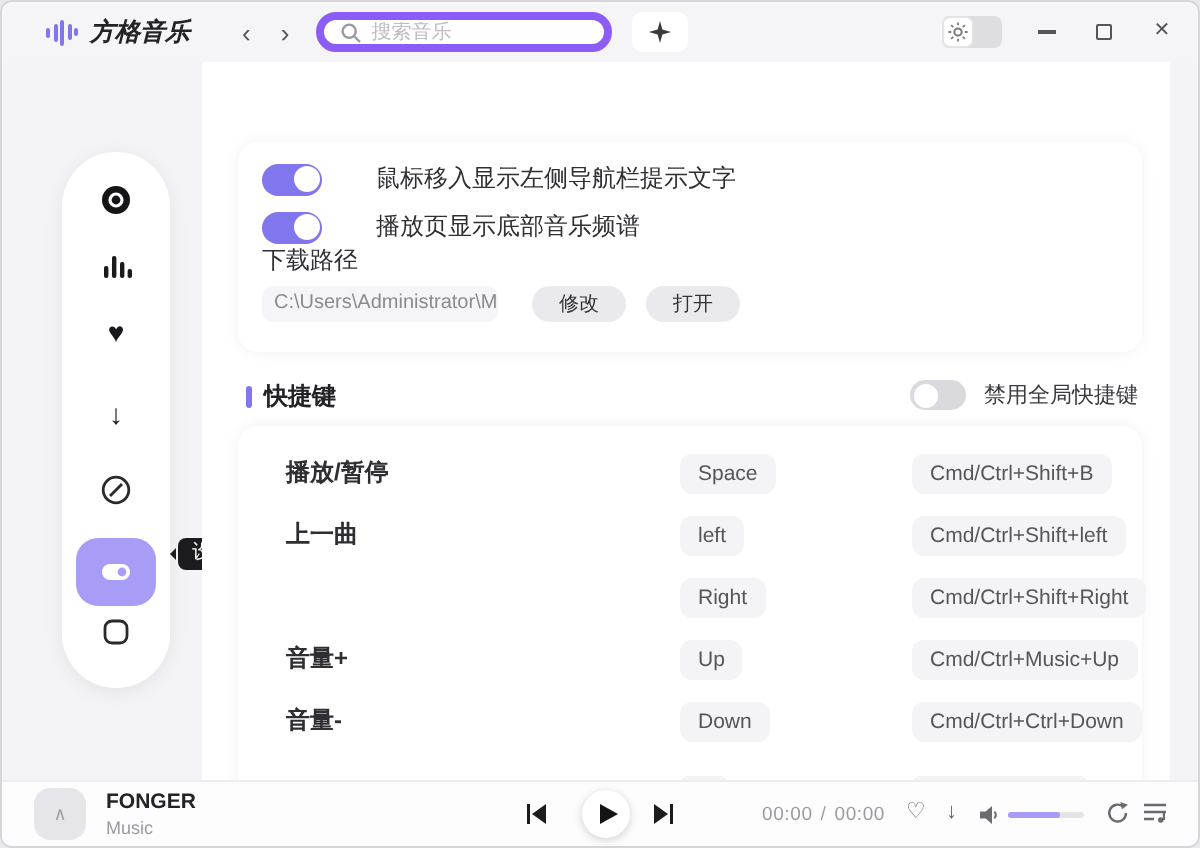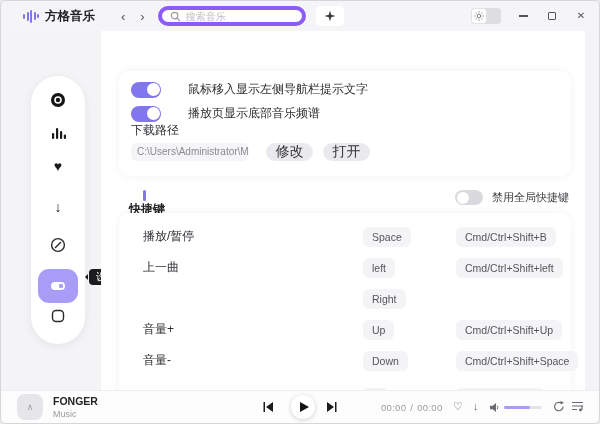--- a/index.html
+++ b/index.html
@@ -14,21 +14,21 @@
   }
 
   
   .topbar{position:absolute;left:0;top:0;right:0;height:30px;display:flex;align-items:center;background:#f5f5f7;}
   .logo{display:flex;align-items:center;margin-left:22px;}
   .logo-bars{display:flex;align-items:center;gap:1.5px;height:14px;}
   .logo-bars i{display:block;width:2px;border-radius:1px;background:var(--accent);}
   .logo-bars i:nth-child(1){height:5px}.logo-bars i:nth-child(2){height:9px}
   .logo-bars i:nth-child(3){height:13px}.logo-bars i:nth-child(4){height:8px}
   .logo-bars i:nth-child(5){height:4px}
-  .app-name{margin-left:6px;font-size:12.5px;font-weight:bold;color:#232327;}
+  .app-name{margin-left:6px;font-size:12.5px;font-weight:bold;color:#232327;font-style:italic;}
   .navchevrons{display:flex;gap:15px;margin-left:26px;color:#55555a;font-size:13px;line-height:13px;}
   .navchevrons span{cursor:pointer;}
   .searchbox{display:flex;align-items:center;margin-left:13px;width:148px;height:20px;background:#fff;border:4px solid #8b5cf6;border-radius:10px;padding:0 8px;}
   .searchbox svg{flex:0 0 auto;}
   .searchbox input{border:none;outline:none;width:100%;margin-left:5px;font-size:10px;color:#55555a;background:transparent;}
   .searchbox input::placeholder{color:#bcbcc2;}
   .sparkle-btn{margin-left:10px;width:28px;height:20px;background:#fff;border-radius:5px;display:flex;align-items:center;justify-content:center;cursor:pointer;}
   .top-spacer{flex:1;}
   .theme-toggle{position:relative;width:30px;height:16px;background:#dedee2;border-radius:4px;margin-right:16px;cursor:pointer;}
   .theme-knob{position:absolute;left:0;top:0;width:16px;height:16px;background:#fff;border:1px solid #e3e3e6;border-radius:4px;display:flex;align-items:center;justify-content:center;}
@@ -55,36 +55,36 @@
   .card1{top:40px;height:105px;}
   .tg-row{position:absolute;left:12px;display:flex;align-items:center;}
   .tg-row .lbl{margin-left:27px;font-size:12px;color:#2f2f34;}
   .tg{position:relative;width:30px;height:16px;border-radius:8px;cursor:pointer;}
   .tg.on{background:var(--accent);}
   .tg.on i{position:absolute;right:1.5px;top:1.5px;width:13px;height:13px;background:#fff;border-radius:50%;}
   .tg.off{background:#d9d9de;}
   .tg.off i{position:absolute;left:1.5px;top:1.5px;width:12px;height:12px;background:#fff;border-radius:50%;}
   .dl-label{position:absolute;left:12px;top:51px;font-size:12px;color:#2f2f34;}
   .path-chip{position:absolute;left:12px;top:72px;width:118px;height:18px;background:#f5f5f7;border-radius:5px;font-size:10px;line-height:18px;color:#8a8a90;padding:0 6px;white-space:nowrap;overflow:hidden;}
-  .mini-btn{position:absolute;top:72px;width:47px;height:18px;background:#eaeaee;border:none;border-radius:9px;font-size:14px;color:#333338;cursor:pointer;}
+  .mini-btn{position:absolute;top:72px;width:47px;height:18px;background:#eaeaee;border:none;border-radius:9px;font-size:10px;color:#333338;cursor:pointer;}
   .btn-modify{left:147px;}
   .btn-open{left:204px;}
 
-  .sc-header{position:absolute;left:22px;top:159px;display:flex;align-items:center;flex-direction:column;}
+  .sc-header{position:absolute;left:22px;top:159px;display:flex;align-items:center;}
   .sc-bar{width:3px;height:11px;background:var(--accent);border-radius:1.5px;}
   .sc-title{margin-left:6px;font-size:12px;font-weight:bold;color:#232327;}
   .sc-global{position:absolute;right:16px;top:159px;display:flex;align-items:center;}
   .sc-global .tg{width:28px;height:15px;}
   .sc-global .lbl{margin-left:9px;font-size:11px;color:#3a3a3f;}
 
   .card2{top:182px;height:220px;padding-top:8px;}
   .sc-row{position:relative;height:31px;}
-  .sc-row .lbl{position:absolute;left:24px;top:0;line-height:31px;font-size:12px;font-weight:400;color:#2e2e33;}
+  .sc-row .lbl{position:absolute;left:24px;top:0;line-height:31px;font-size:12px;font-weight:700;color:#2e2e33;}
   .chip{position:absolute;top:50%;transform:translateY(-50%);background:#f4f4f6;border-radius:6px;font-size:10.5px;color:#55555b;padding:4px 9px;white-space:nowrap;}
-  .chip.k1{left:244px;min-width:24px;}
+  .chip.k1{left:221px;min-width:24px;}
   .chip.k2{left:337px;min-width:88px;}
 
   
   .playerbar{position:absolute;left:0;bottom:0;right:0;height:33px;background:#fdfdfe;border-top:1px solid #ededf0;}
   .album{position:absolute;left:16px;top:3px;width:26px;height:26px;background:#e6e6ea;border-radius:8px;display:flex;align-items:center;justify-content:center;font-size:9px;color:#a0a0a6;}
   .artist{position:absolute;left:52px;top:4px;font-size:10.5px;font-weight:bold;color:#232327;}
   .subtitle{position:absolute;left:52px;top:18px;font-size:9px;color:#9a9aa0;}
   .pbtn{position:absolute;display:flex;align-items:center;justify-content:center;cursor:pointer;}
   .prev{left:262px;top:11px;}
   .play-circle{left:290px;top:4px;width:24px;height:24px;background:#fff;border-radius:50%;box-shadow:0 1px 5px rgba(0,0,0,.18);}
@@ -242,30 +242,31 @@
           <span class="chip k1">Space</span>
           <span class="chip k2">Cmd/Ctrl+Shift+B</span>
         </div>
         <div class="sc-row">
           <span class="lbl">上一曲</span>
           <span class="chip k1">left</span>
           <span class="chip k2">Cmd/Ctrl+Shift+left</span>
         </div>
         <div class="sc-row">
           <span class="chip k1">Right</span>
+          <span class="chip k2">Cmd/Ctrl+Shift+Right</span>
         </div>
         <div class="sc-row">
           <span class="lbl">音量+</span>
           <span class="chip k1">Up</span>
-          <span class="chip k2">Cmd/Ctrl+Shift+Up</span>
+          <span class="chip k2">Cmd/Ctrl+Music+Up</span>
         </div>
         <div class="sc-row">
           <span class="lbl">音量-</span>
           <span class="chip k1">Down</span>
-          <span class="chip k2">Cmd/Ctrl+Shift+Space</span>
+          <span class="chip k2">Cmd/Ctrl+Ctrl+Down</span>
         </div>
         <div class="sc-row">
           <span class="lbl"></span>
           <span class="chip k1"></span>
           <span class="chip k2"></span>
         </div>
       </div>
     </div>
   </div>
 

